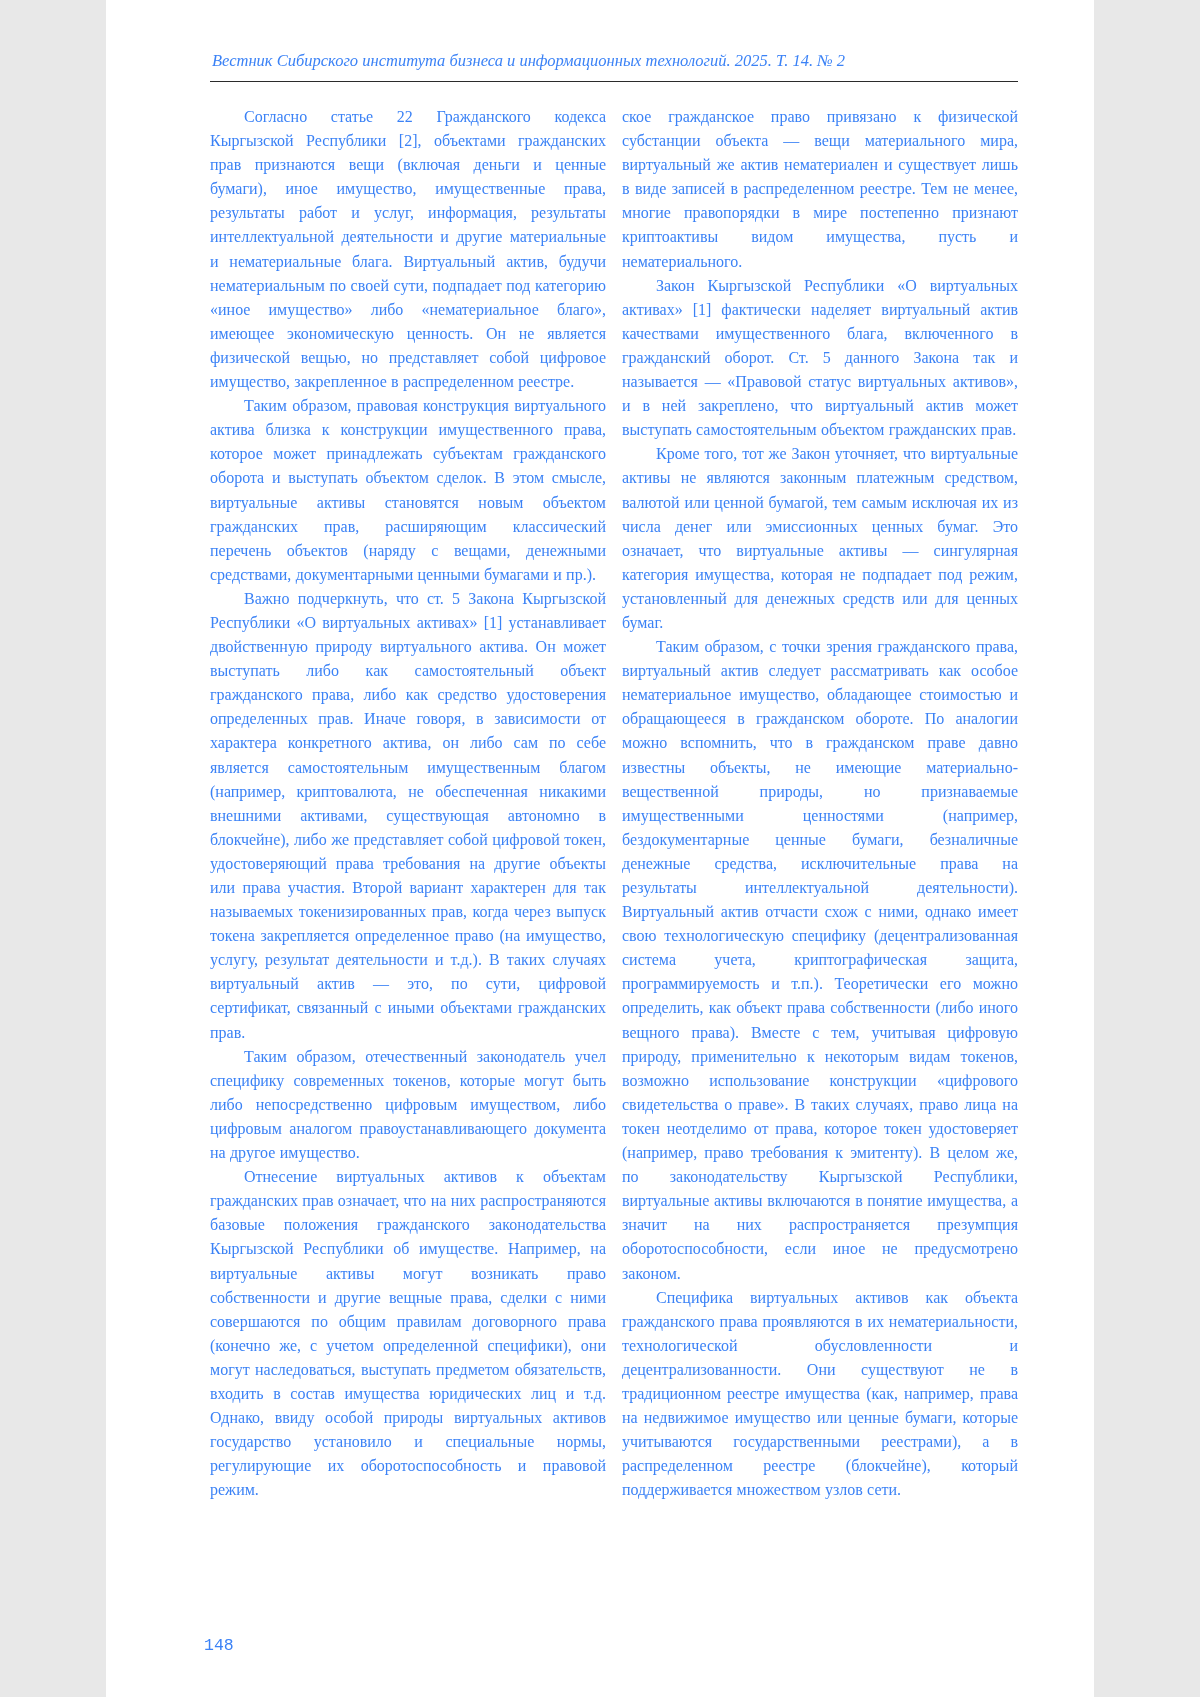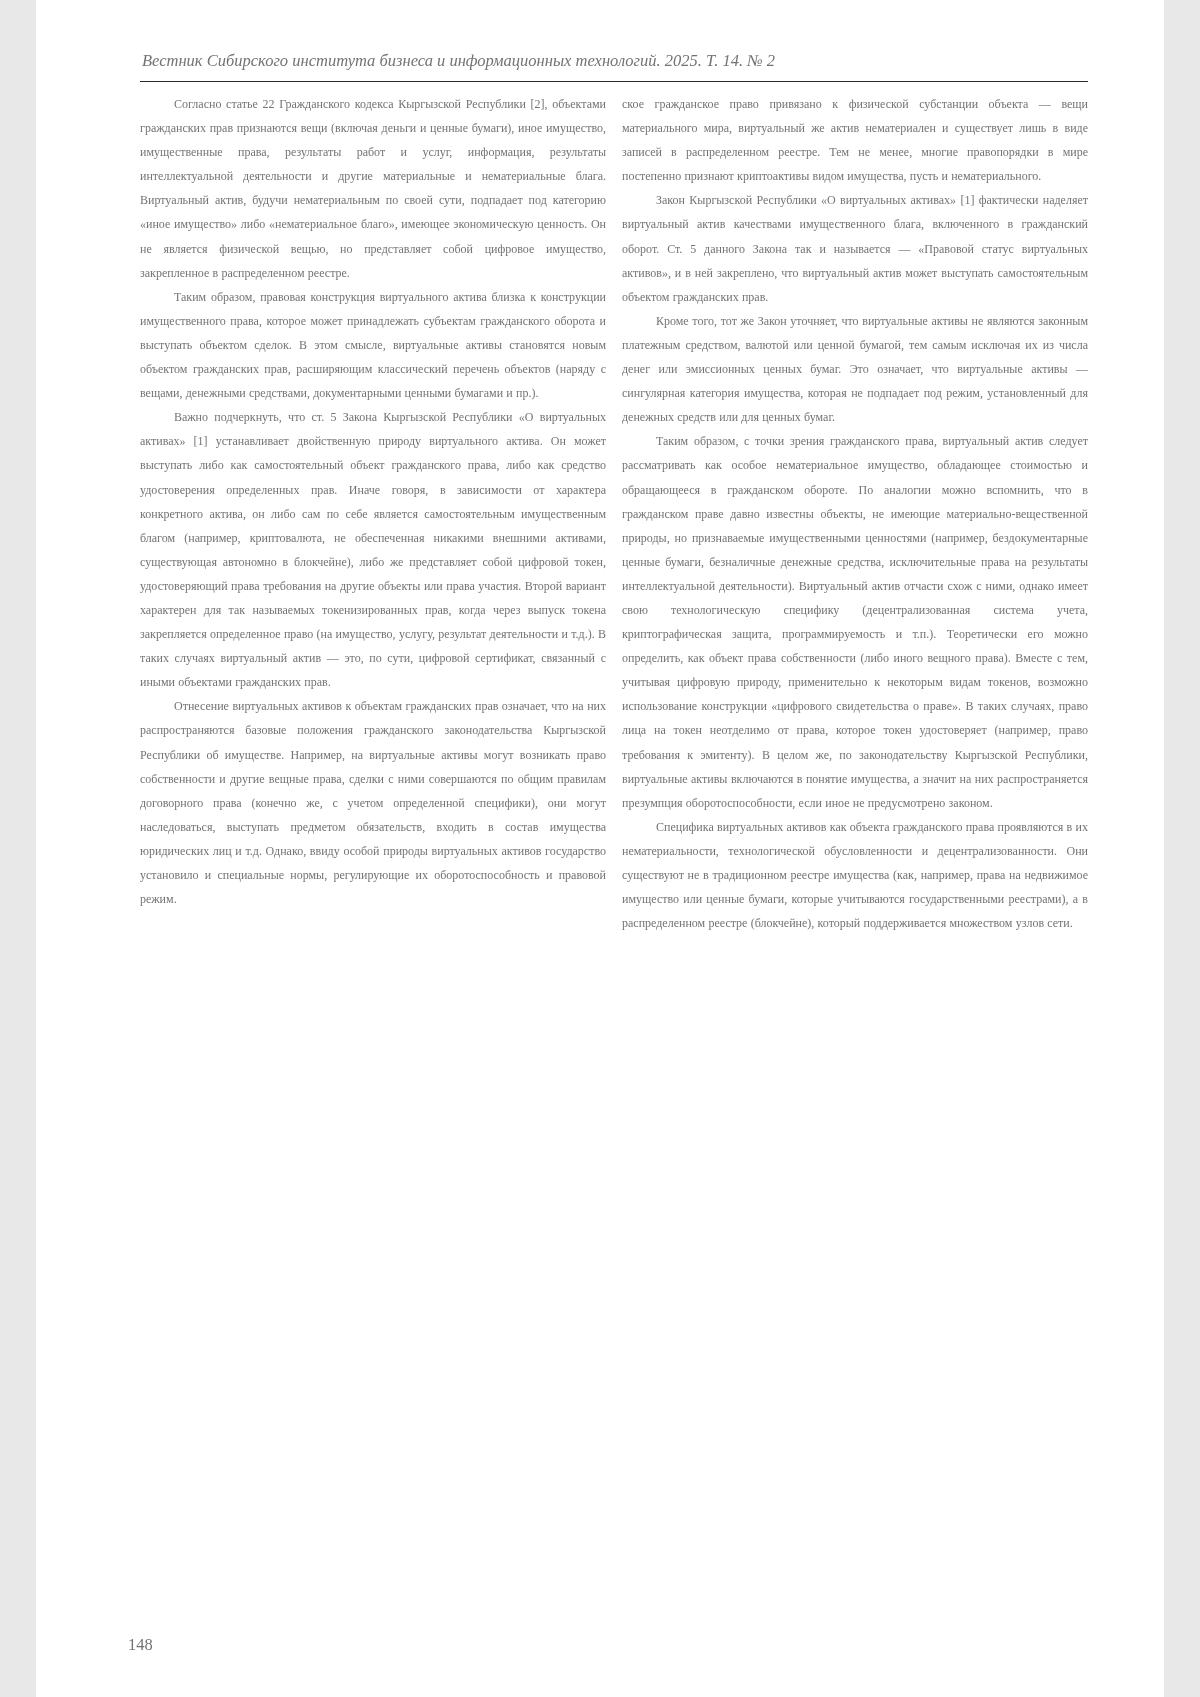--- a/index.html
+++ b/index.html
@@ -2,82 +2,84 @@
 <html lang="ru"><head>
 <meta charset="utf-8">
 <style>
   html, body {
     margin: 0;
     padding: 0;
     background: #e8e8e8;
   }
   .page {
     position: relative;
-    width: 1128px;
+    width: 988px;
     height: 1697px;
     margin: 0 auto;
     background: #ffffff;
     box-sizing: border-box;
     padding: 50px 76px 0 104px;
     font-family: "Liberation Serif", "DejaVu Serif", serif;
-    color: #737373;
+    color: #3b82f6;
     overflow: hidden;
   }
   .journal-header {
     font-style: italic;
     font-size: 16.5px;
     line-height: 22px;
     padding-left: 2px;
   }
   .header-rule {
     border: 0;
     border-top: 1.6px solid #2b2b2b;
     margin: 9px 0 0 0;
   }
   .columns {
-    margin-top: 10px;
+    margin-top: 23px;
     display: grid;
     grid-template-columns: 1fr 1fr;
     column-gap: 16px;
-    font-size: 12px;
+    font-size: 16px;
     line-height: 24.1px;
     text-align: justify;
     hyphens: auto;
     -webkit-hyphens: auto;
   }
   .columns p {
     margin: 0;
     text-indent: 34px;
     word-spacing: 0.02em;
   }
   .columns p.no-indent {
     text-indent: 0;
   }
   .page-number {
     position: absolute;
-    left: 92px;
+    left: 98px;
     bottom: 42px;
     font-size: 16.5px;
+    font-family: Liberation Mono, monospace;
   }
 </style>
 </head>
 <body>
 
 <div class="page">
 
   <div class="journal-header">Вестник Сибирского института бизнеса и информационных технологий. 2025. Т. 14. № 2</div>
 
   <hr class="header-rule">
 
   <div class="columns">
 
     <div class="column">
       <p>Согласно статье 22 Гражданского кодекса Кыргызской Республики [2], объектами гражданских прав признаются вещи (включая деньги и ценные бумаги), иное имущество, имущественные права, результаты работ и услуг, информация, результаты интеллектуальной деятельности и другие материальные и нематериальные блага. Виртуальный актив, будучи нематериальным по своей сути, подпадает под категорию «иное имущество» либо «нематериальное благо», имеющее экономическую ценность. Он не является физической вещью, но представляет собой цифровое имущество, закрепленное в распределенном реестре.</p>
       <p>Таким образом, правовая конструкция виртуального актива близка к конструкции имущественного права, которое может принадлежать субъектам гражданского оборота и выступать объектом сделок. В этом смысле, виртуальные активы становятся новым объектом гражданских прав, расширяющим классический перечень объектов (наряду с вещами, денежными средствами, документарными ценными бумагами и пр.).</p>
       <p>Важно подчеркнуть, что ст. 5 Закона Кыргызской Республики «О виртуальных активах» [1] устанавливает двойственную природу виртуального актива. Он может выступать либо как самостоятельный объект гражданского права, либо как средство удостоверения определенных прав. Иначе говоря, в зависимости от характера конкретного актива, он либо сам по себе является самостоятельным имущественным благом (например, криптовалюта, не обеспеченная никакими внешними активами, существующая автономно в блокчейне), либо же представляет собой цифровой токен, удостоверяющий права требования на другие объекты или права участия. Второй вариант характерен для так называемых токенизированных прав, когда через выпуск токена закрепляется определенное право (на имущество, услугу, результат деятельности и т.д.). В таких случаях виртуальный актив — это, по сути, цифровой сертификат, связанный с иными объектами гражданских прав.</p>
+      <p>Таким образом, отечественный законодатель учел специфику современных токенов, которые могут быть либо непосредственно цифровым имуществом, либо цифровым аналогом правоустанавливающего документа на другое имущество.</p>
       <p>Отнесение виртуальных активов к объектам гражданских прав означает, что на них распространяются базовые положения гражданского законодательства Кыргызской Республики об имуществе. Например, на виртуальные активы могут возникать право собственности и другие вещные права, сделки с ними совершаются по общим правилам договорного права (конечно же, с учетом определенной специфики), они могут наследоваться, выступать предметом обязательств, входить в состав имущества юридических лиц и т.д. Однако, ввиду особой природы виртуальных активов государство установило и специальные нормы, регулирующие их оборотоспособность и правовой режим.</p>
     </div>
 
     <div class="column">
       <p class="no-indent">ское гражданское право привязано к физической субстанции объекта — вещи материального мира, виртуальный же актив нематериален и существует лишь в виде записей в распределенном реестре. Тем не менее, многие правопорядки в мире постепенно признают криптоактивы видом имущества, пусть и нематериального.</p>
       <p>Закон Кыргызской Республики «О виртуальных активах» [1] фактически наделяет виртуальный актив качествами имущественного блага, включенного в гражданский оборот. Ст. 5 данного Закона так и называется — «Правовой статус виртуальных активов», и в ней закреплено, что виртуальный актив может выступать самостоятельным объектом гражданских прав.</p>
       <p>Кроме того, тот же Закон уточняет, что виртуальные активы не являются законным платежным средством, валютой или ценной бумагой, тем самым исключая их из числа денег или эмиссионных ценных бумаг. Это означает, что виртуальные активы — сингулярная категория имущества, которая не подпадает под режим, установленный для денежных средств или для ценных бумаг.</p>
       <p>Таким образом, с точки зрения гражданского права, виртуальный актив следует рассматривать как особое нематериальное имущество, обладающее стоимостью и обращающееся в гражданском обороте. По аналогии можно вспомнить, что в гражданском праве давно известны объекты, не имеющие материально-вещественной природы, но признаваемые имущественными ценностями (например, бездокументарные ценные бумаги, безналичные денежные средства, исключительные права на результаты интеллектуальной деятельности). Виртуальный актив отчасти схож с ними, однако имеет свою технологическую специфику (децентрализованная система учета, криптографическая защита, программируемость и т.п.). Теоретически его можно определить, как объект права собственности (либо иного вещного права). Вместе с тем, учитывая цифровую природу, применительно к некоторым видам токенов, возможно использование конструкции «цифрового свидетельства о праве». В таких случаях, право лица на токен неотделимо от права, которое токен удостоверяет (например, право требования к эмитенту). В целом же, по законодательству Кыргызской Республики, виртуальные активы включаются в понятие имущества, а значит на них распространяется презумпция оборотоспособности, если иное не предусмотрено законом.</p>
       <p>Специфика виртуальных активов как объекта гражданского права проявляются в их нематериальности, технологической обусловленности и децентрализованности. Они существуют не в традиционном реестре имущества (как, например, права на недвижимое имущество или ценные бумаги, которые учитываются государственными реестрами), а в распределенном реестре (блокчейне), который поддерживается множеством узлов сети.</p>
     </div>

